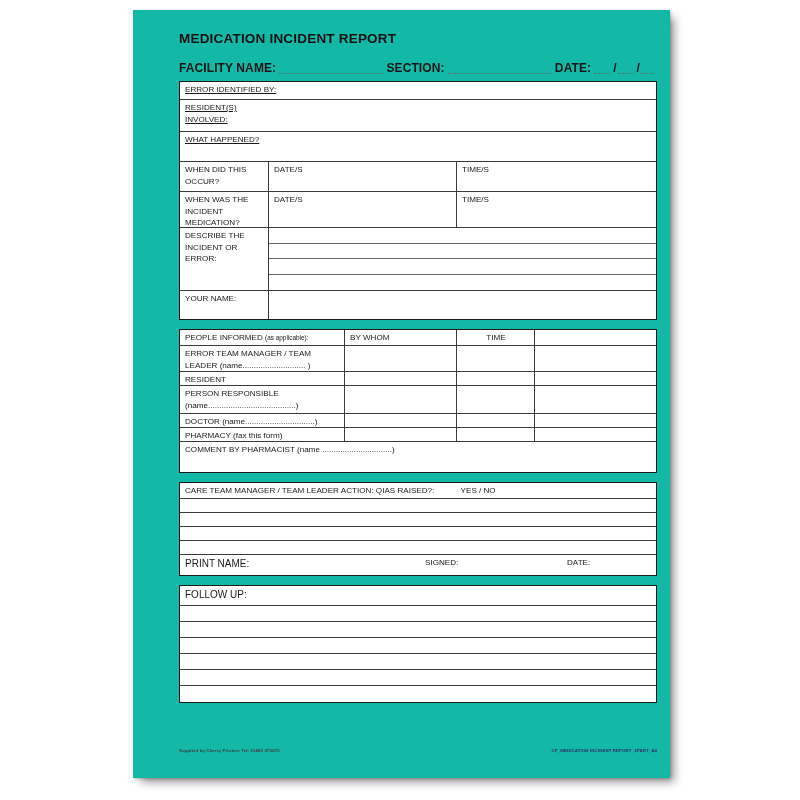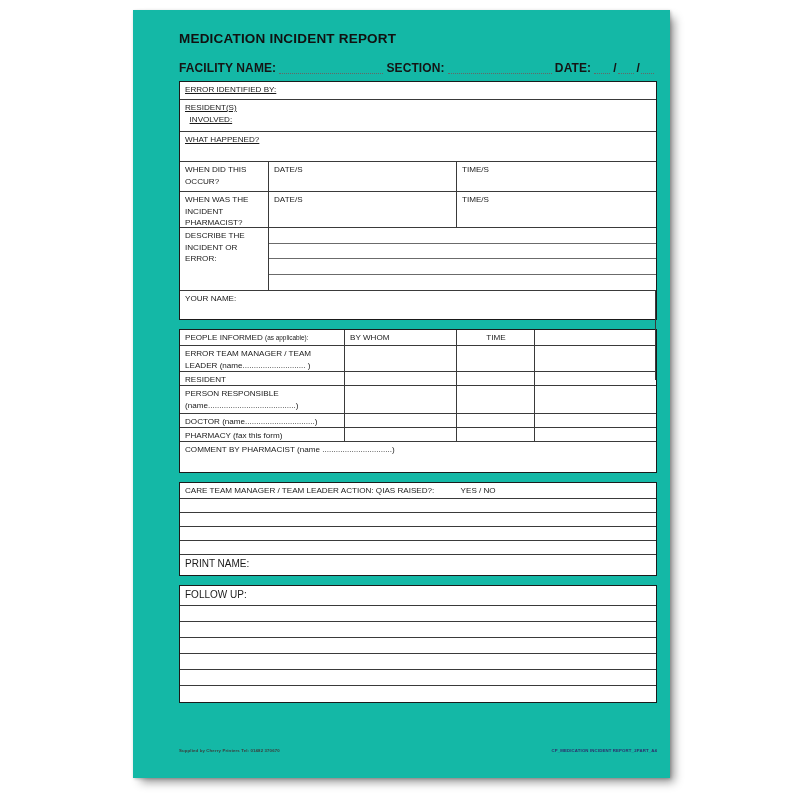--- a/index.html
+++ b/index.html
@@ -77,21 +77,21 @@
     border: 1.6px solid #1b1b1b;
     margin-bottom: 9px;
     background: #fff;
     box-sizing: border-box;
   }
   .row {
     display: flex;
     border-bottom: 1.3px solid #3a3a3a;
     box-sizing: border-box;
   }
-  .row:last-child { border-bottom: none; flex-direction: column; }
+  .row:last-child { border-bottom: none; }
 
   .cell {
     box-sizing: border-box;
     padding: 2px 4px 2px 5px;
     font-size: 8.1px;
     color: #1a1a1a;
     line-height: 1.45;
     border-right: 1.3px solid #3a3a3a;
     overflow: hidden;
   }
@@ -99,21 +99,21 @@
   .cell.nb { border-right: none; text-decoration: underline; }
 
   .sub { font-size: 6.4px; }
 
   
   .c-label { flex: 0 0 89px; }
   .c-date  { flex: 1 1 auto; }
   .c-time  { flex: 0 0 199px; }
 
   .r-h18 { height: 18px; }
-  .r-h32 { height: 32px; text-align: center; }
+  .r-h32 { height: 32px; }
   .r-h30 { height: 30px; }
   .r-h36 { height: 36px; }
   .r-h63 { height: 63px; }
   .r-h28 { height: 28px; }
   .r-h16 { height: 16px; }
   .r-h20 { height: 20px; }
   .r-h26 { height: 26px; }
   .r-h14 { height: 14px; }
 
   
@@ -203,21 +203,21 @@
             <div>OCCUR?</div>
           </div>
           <div class="cell c-date">DATE/S</div>
           <div class="cell c-time">TIME/S</div>
         </div>
 
         <div class="row r-h36">
           <div class="cell c-label">
             <div>WHEN WAS THE</div>
             <div>INCIDENT</div>
-            <div>PHARMACIST?</div>
+            <div>MEDICATION?</div>
           </div>
           <div class="cell c-date">DATE/S</div>
           <div class="cell c-time">TIME/S</div>
         </div>
 
         <div class="row r-h63">
           <div class="cell c-label">
             <div>DESCRIBE THE</div>
             <div>INCIDENT OR</div>
             <div>ERROR:</div>

